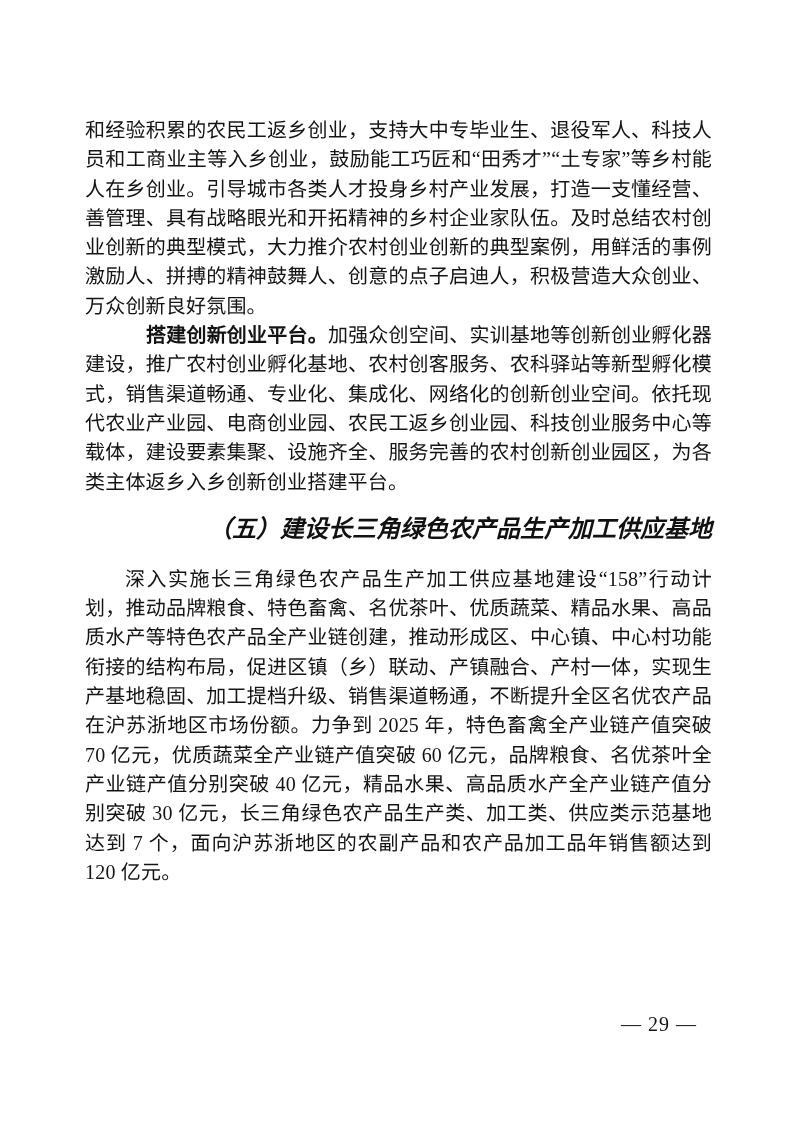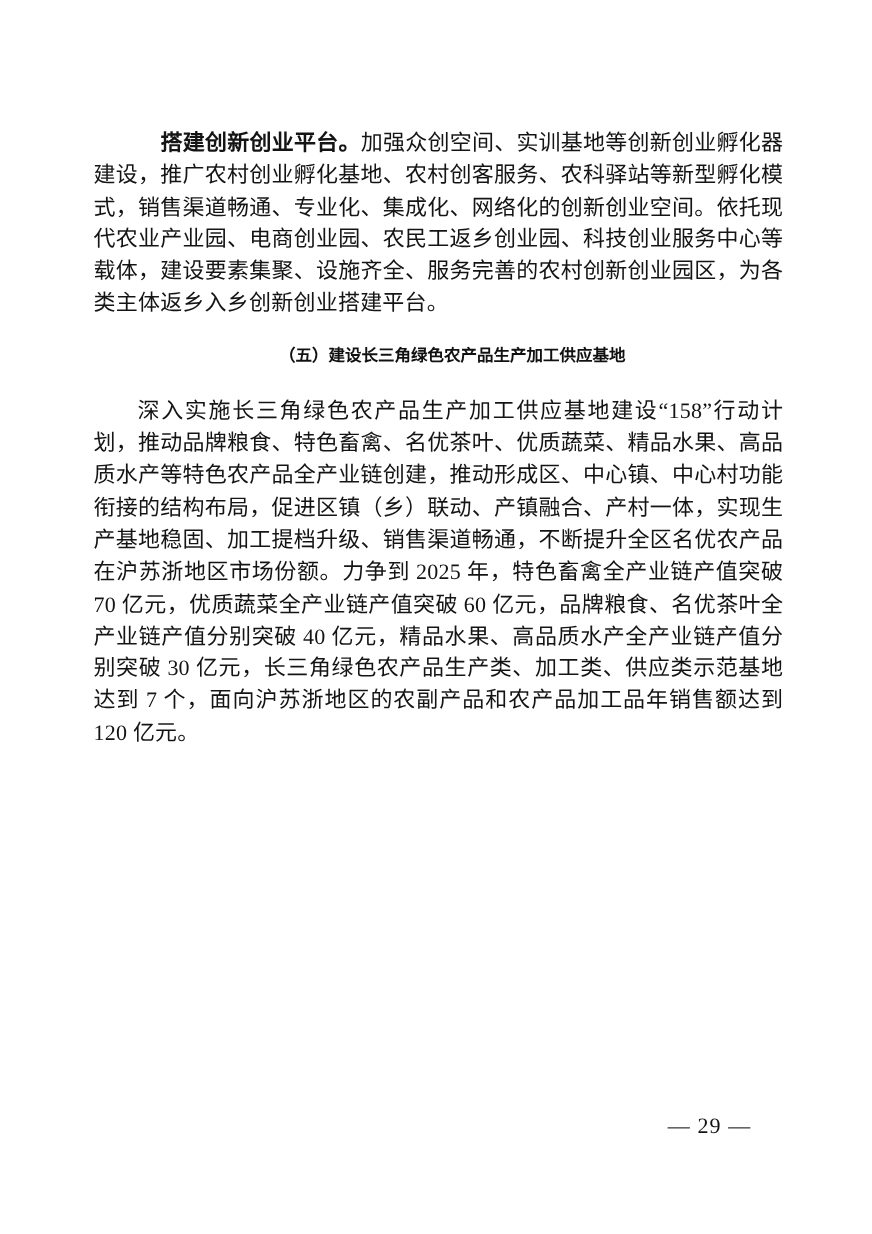--- a/index.html
+++ b/index.html
@@ -34,45 +34,47 @@
   }
   p.body-para.indent {
     text-indent: 2em;
   }
   .lead-bold {
     font-weight: 700;
     margin-left: 21px;
   }
   h2.section-heading {
     margin: 17px 0 21px 0;
-    font-size: 15px;
+    font-size: 24px;
     line-height: 30px;
     font-weight: 700;
     text-indent: 1.7em;
     font-family: "Liberation Sans", "DejaVu Sans", sans-serif;
     color: #111111;
-    text-align: center;
+    text-align: right;
+    font-style: italic;
   }
   .page-number {
     position: absolute;
     top: 1011px;
-    right: 110px;
+    right: 96px;
     font-size: 20px;
     line-height: 26px;
     letter-spacing: 1px;
     color: #141414;
     font-family: "Liberation Serif", "DejaVu Serif", serif;
   }
 </style>
 </head>
 <body>
 
 <div class="page">
   <div class="content">
 
+    <p class="body-para"><span>和经验积累的农民工返乡创业，支持大中专毕业生、退役军人、科技人员和工商业主等入乡创业，鼓励能工巧匠和“田秀才”“土专家”等乡村能人在乡创业。引导城市各类人才投身乡村产业发展，打造一支懂经营、善管理、具有战略眼光和开拓精神的乡村企业家队伍。及时总结农村创业创新的典型模式，大力推介农村创业创新的典型案例，用鲜活的事例激励人、拼搏的精神鼓舞人、创意的点子启迪人，积极营造大众创业、万众创新良好氛围。</span></p>
 
     <p class="body-para indent"><span class="lead-bold">搭建创新创业平台。</span><span>加强众创空间、实训基地等创新创业孵化器建设，推广农村创业孵化基地、农村创客服务、农科驿站等新型孵化模式，销售渠道畅通、专业化、集成化、网络化的创新创业空间。依托现代农业产业园、电商创业园、农民工返乡创业园、科技创业服务中心等载体，建设要素集聚、设施齐全、服务完善的农村创新创业园区，为各类主体返乡入乡创新创业搭建平台。</span></p>
 
 
     <h2 class="section-heading">（五）建设长三角绿色农产品生产加工供应基地</h2>
 
     <p class="body-para indent"><span>深入实施长三角绿色农产品生产加工供应基地建设“158”行动计划，推动品牌粮食、特色畜禽、名优茶叶、优质蔬菜、精品水果、高品质水产等特色农产品全产业链创建，推动形成区、中心镇、中心村功能衔接的结构布局，促进区镇（乡）联动、产镇融合、产村一体，实现生产基地稳固、加工提档升级、销售渠道畅通，不断提升全区名优农产品在沪苏浙地区市场份额。力争到 2025 年，特色畜禽全产业链产值突破 70 亿元，优质蔬菜全产业链产值突破 60 亿元，品牌粮食、名优茶叶全产业链产值分别突破 40 亿元，精品水果、高品质水产全产业链产值分别突破 30 亿元，长三角绿色农产品生产类、加工类、供应类示范基地达到 7 个，面向沪苏浙地区的农副产品和农产品加工品年销售额达到 120 亿元。</span></p>
 
   </div>
 

